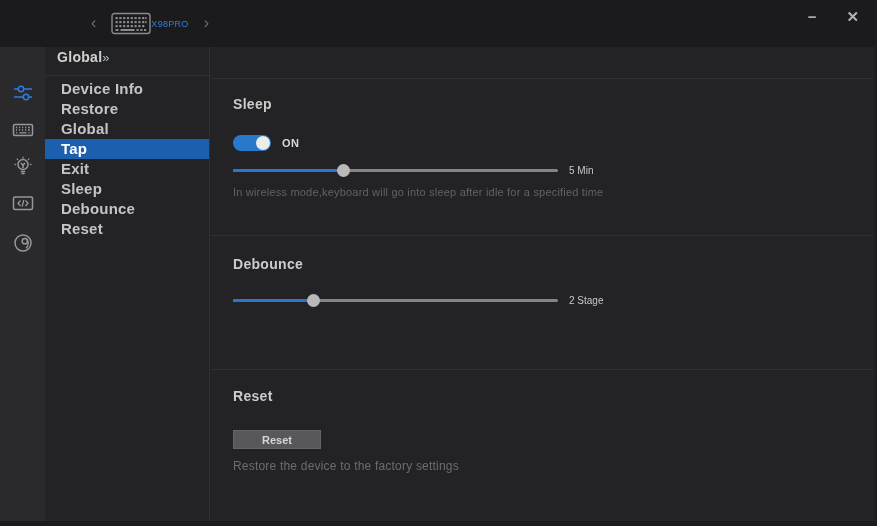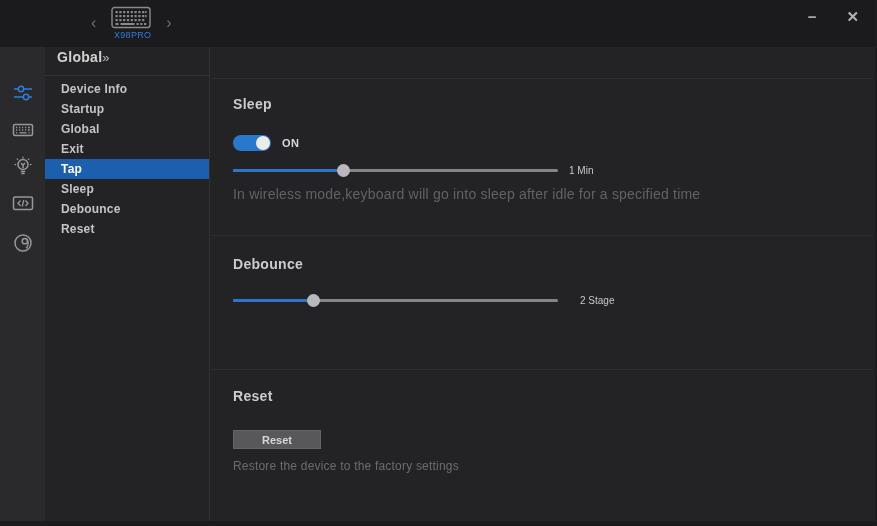--- a/index.html
+++ b/index.html
@@ -4,65 +4,65 @@
 <style>
   * { margin:0; padding:0; box-sizing:border-box; }
   html,body { width:877px; height:526px; overflow:hidden; }
   body { font-family:"Liberation Sans", sans-serif; background:#232325; position:relative; }
   .window { position:absolute; inset:0; background:#232325; border-right:2px solid #1d1d1f; }
 
   
   .titlebar { position:absolute; top:0; left:0; right:0; height:47px; background:#1b1b1d; }
   .device-switcher { position:absolute; left:88px; top:4px; display:flex; align-items:center; gap:12px; }
   .chev { color:#6f6f71; font-size:16px; line-height:38px; cursor:pointer; padding:0 3px; user-select:none; }
-  .device { display:flex; flex-direction:column; align-items:flex-end; cursor:pointer; }
+  .device { display:flex; flex-direction:row; align-items:center; cursor:pointer; }
   .device-label { color:#2e7ee0; font-size:9px; margin-top:1px; letter-spacing:.3px; }
   .win-controls { position:absolute; right:16px; top:6px; display:flex; gap:30px; }
   .win-controls span { color:#b2b2b4; font-size:15px; font-weight:bold; cursor:pointer; line-height:22px; }
 
   
   .iconbar { position:absolute; top:47px; bottom:5px; left:0; width:45px; background:#2a2a2c; }
   .nav-item { position:absolute; left:0; width:45px; height:30px; display:flex; align-items:center; justify-content:center; cursor:pointer; }
   .nav-item svg { stroke:#97979a; fill:none; stroke-width:1.5; }
   .nav-item.active svg { stroke:#2e7ee0; }
 
   
   .menu { position:absolute; top:47px; bottom:5px; left:45px; width:165px; background:#232325; border-right:1px solid #303032; }
   .menu-header { height:29px; border-bottom:1px solid #323234; display:flex; align-items:center; padding:0 13px 8px 12px; }
   .menu-title { color:#d2d2d2; font-size:14px; font-weight:600; letter-spacing:.3px; }
   .collapse { color:#a9bdd2; font-size:13px; cursor:pointer; }
   .menu-list { padding-top:3px; }
-  .menu-item { height:20px; line-height:20px; padding-left:16px; font-size:12px; font-weight:600; color:#c4c4c6; letter-spacing:.2px; cursor:pointer; }
+  .menu-item { height:20px; line-height:20px; padding-left:16px; font-size:15px; font-weight:600; color:#c4c4c6; letter-spacing:.2px; cursor:pointer; }
   .menu-item.selected { background:#1b5fae; color:#ffffff; }
 
   
   .content { position:absolute; top:47px; bottom:5px; left:211px; right:2px; display:flex; flex-direction:column; }
   .strip { height:32px; border-bottom:1px solid #2f2f31; }
   .section { border-bottom:1px solid #2f2f31; padding-left:22px; }
   .section.last { border-bottom:none; flex:1; }
   .sec-sleep { height:157px; padding-top:17px; }
   .sec-debounce { height:134px; padding-top:20px; }
   .sec-reset { padding-top:18px; }
   .sec-title { color:#cccccd; font-size:14px; font-weight:600; letter-spacing:.3px; }
 
   .toggle-row { margin-top:23px; display:flex; align-items:center; }
   .toggle { width:38px; height:16px; border-radius:8px; background:#2878cc; position:relative; cursor:pointer; }
   .toggle .knob { position:absolute; top:1px; right:1px; width:14px; height:14px; border-radius:50%; background:#ecece9; }
   .toggle-label { margin-left:11px; color:#d8d8d8; font-size:11px; font-weight:bold; letter-spacing:.4px; }
 
   .slider-row { display:flex; align-items:center; }
   .sec-sleep .slider-row { margin-top:13px; }
-  .sec-debounce .slider-row { margin-top:22px;gap:11px; }
+  .sec-debounce .slider-row { margin-top:22px; }
   .slider { position:relative; width:325px; height:13px; cursor:pointer; }
   .slider-track { position:absolute; top:5px; left:0; right:0; height:3px; background:#858587; border-radius:2px; }
   .slider-fill { position:absolute; top:5px; left:0; height:3px; background:#2d74cc; border-radius:2px; }
   .slider-thumb { position:absolute; top:0; width:13px; height:13px; margin-left:-7px; border-radius:50%; background:#b9b9bb; }
   .slider-value { margin-left:11px; color:#c8c8c8; font-size:10px; white-space:nowrap; }
 
-  .desc { margin-top:9px; color:#5f6266; font-size:14px; letter-spacing:.2px; }
+  .desc { margin-top:9px; color:#5f6266; font-size:11px; letter-spacing:.2px; }
 
   .reset-btn { margin-top:26px; width:88px; height:19px; background:#58585a; border:1px solid #656567; color:#d6d6d6; font-size:11px; font-weight:600; font-family:"Liberation Sans", sans-serif; cursor:pointer; display:block; }
   .reset-desc { margin-top:10px; color:#6a6d70; font-size:12px; letter-spacing:.2px; }
 
   .window-bottom { position:absolute; left:0; right:0; bottom:0; height:5px; background:#1b1b1d; }
 </style>
 </head>
 <body>
 
 <div class="window">
@@ -175,24 +175,24 @@
     </div>
   </div>
 
   <div class="menu">
     <div class="menu-header">
       <span class="menu-title">Global</span>
       <span class="collapse">»</span>
     </div>
     <div class="menu-list">
         <div class="menu-item">Device Info</div>
-        <div class="menu-item">Startup</div>
+        <div class="menu-item">Restore</div>
         <div class="menu-item">Global</div>
+        <div class="menu-item selected">Tap</div>
         <div class="menu-item">Exit</div>
-        <div class="menu-item selected">Tap</div>
         <div class="menu-item">Sleep</div>
         <div class="menu-item">Debounce</div>
         <div class="menu-item">Reset</div>
       </div>
   </div>
 
   <div class="content">
     <div class="strip"></div>
 
     <div class="section sec-sleep">
@@ -202,21 +202,21 @@
             <div class="knob"></div>
           </div>
         <span class="toggle-label">ON</span>
       </div>
       <div class="slider-row">
         <div class="slider">
           <div class="slider-track"></div>
           <div class="slider-fill" style="width: 34%;"></div>
           <div class="slider-thumb" style="left: 34%;"></div>
         </div>
-        <span class="slider-value">1 Min</span>
+        <span class="slider-value">5 Min</span>
       </div>
       <div class="desc">In wireless mode,keyboard will go into sleep after idle for a specified time</div>
     </div>
 
     <div class="section sec-debounce">
       <div class="sec-title">Debounce</div>
       <div class="slider-row">
         <div class="slider">
           <div class="slider-track"></div>
           <div class="slider-fill" style="width: 25%;"></div>

